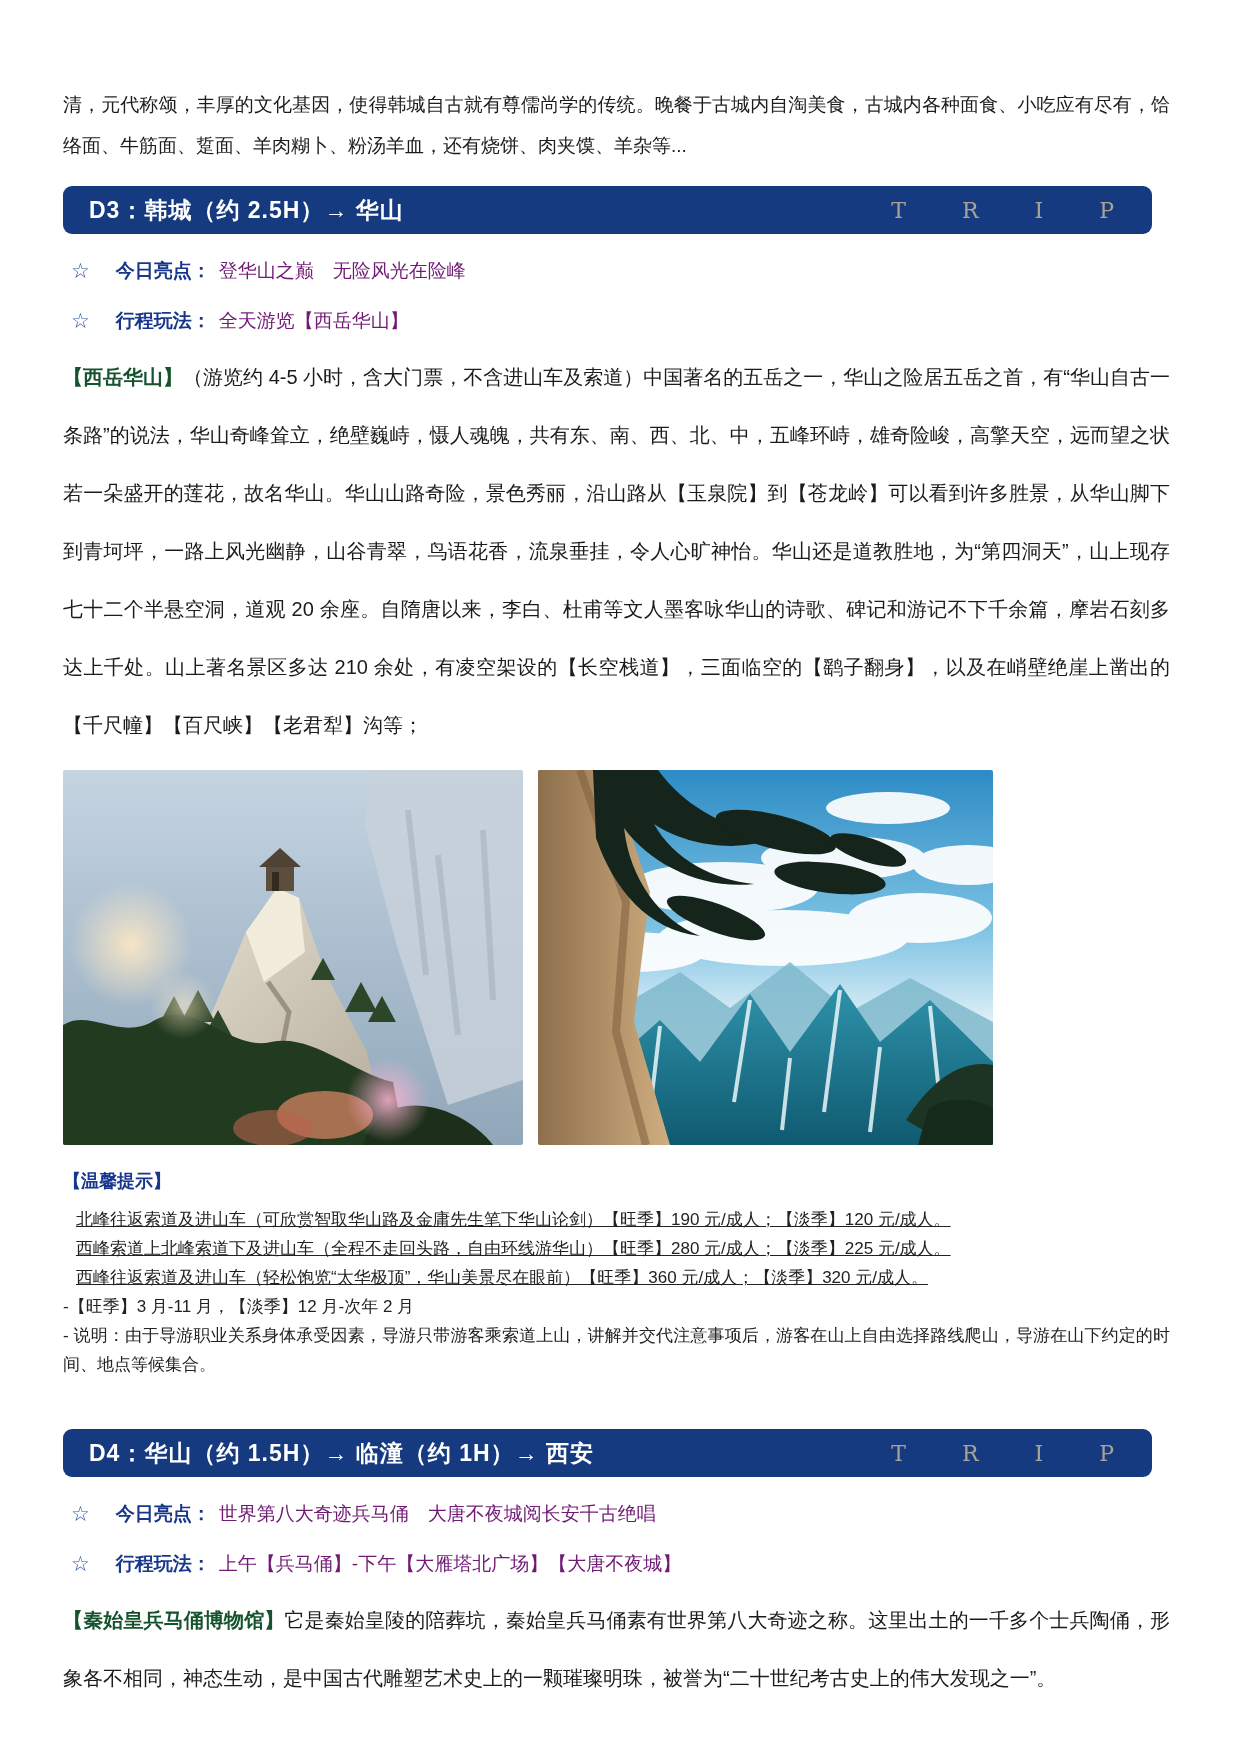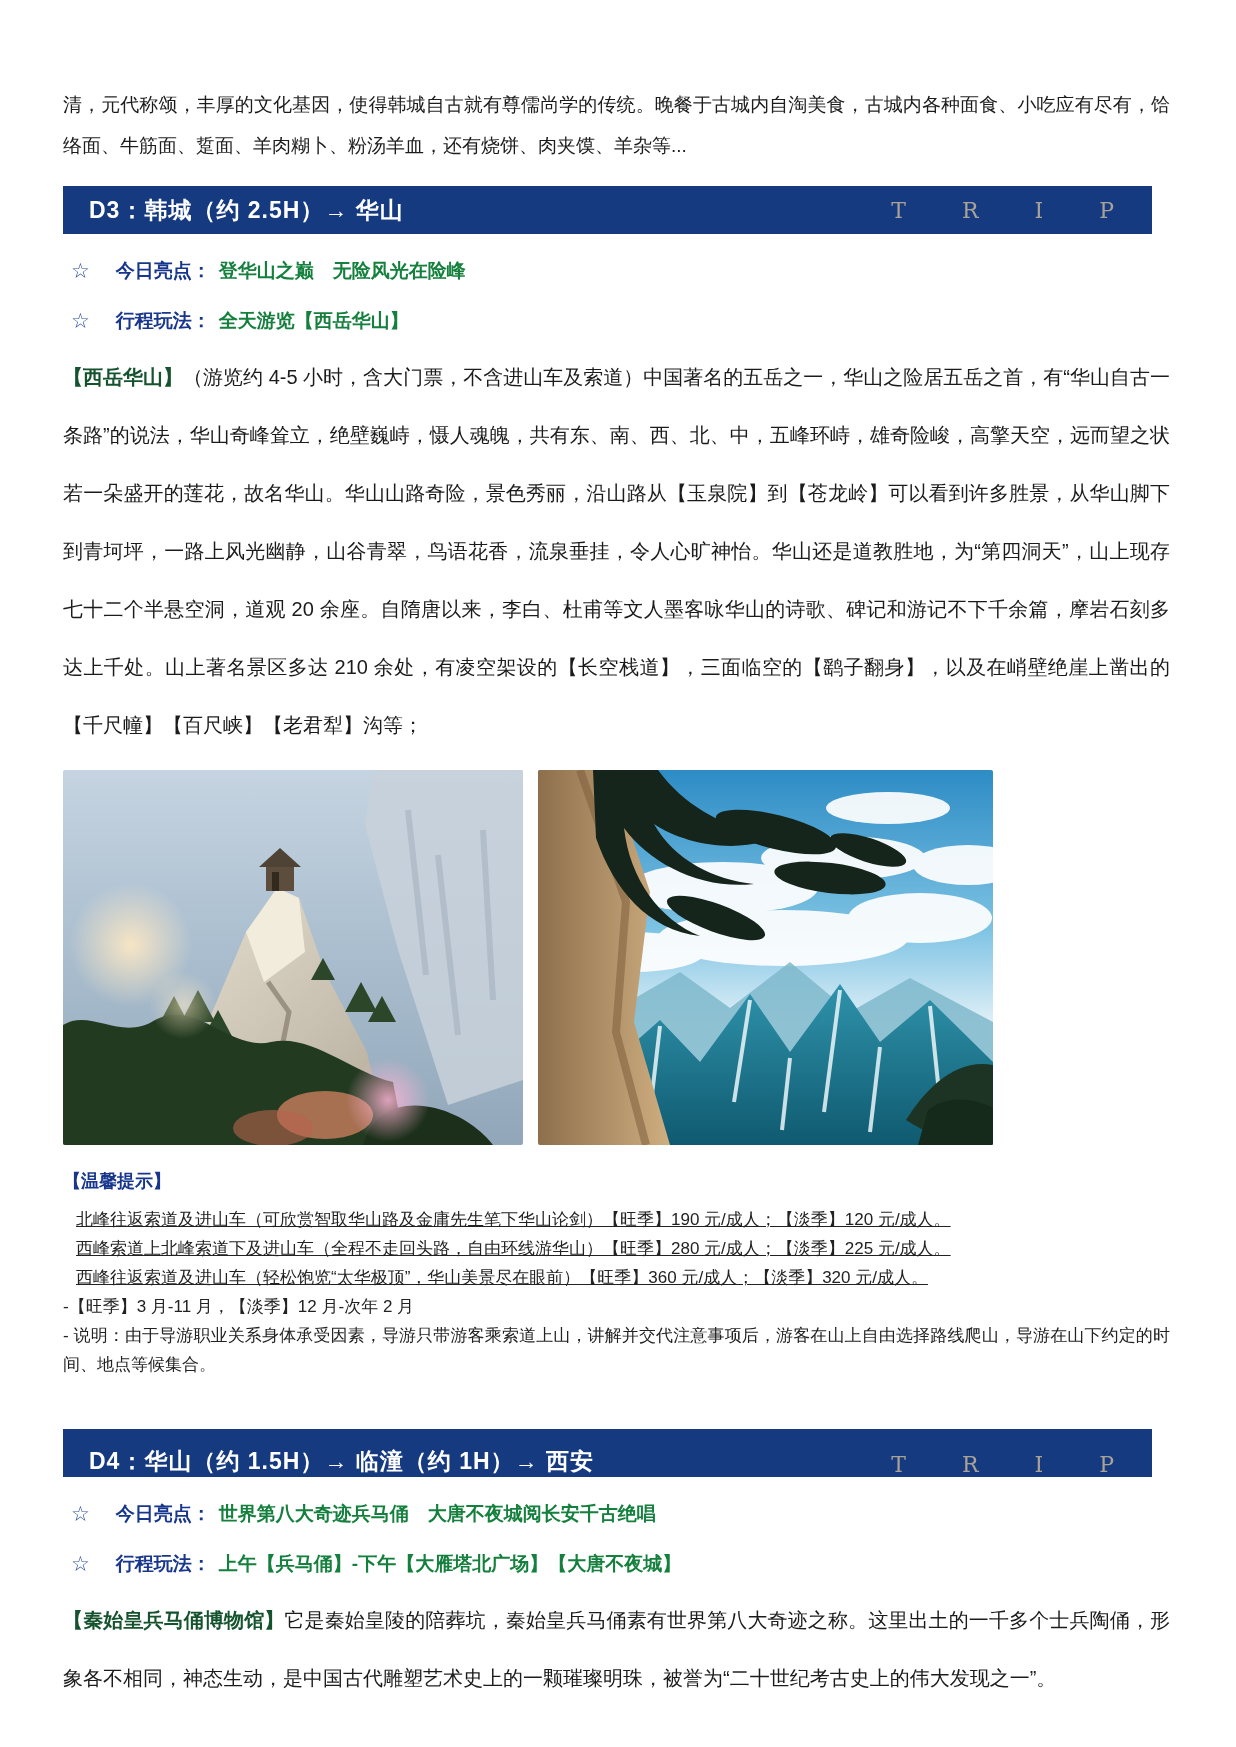--- a/index.html
+++ b/index.html
@@ -14,21 +14,21 @@
     overflow:hidden;
   }
   .intro {
     font-size:19px; line-height:41px;
     text-align:justify;
     margin-bottom:20px;
   }
   .banner {
     height:48px; width:1089px;
     background:#153a80;
-    border-radius:0;
+    border-radius:9px;
     display:flex; align-items:center;
     padding:0 38px 0 26px;
   }
   .banner-title {
     color:#ffffff; font-weight:bold; font-size:23px;
     letter-spacing:1px; flex:1; white-space:nowrap;
   }
   .banner-trip {
     color:#b8ae9a;
     font-family:"DejaVu Serif","Liberation Serif",serif;
@@ -36,34 +36,34 @@
     letter-spacing:56px; margin-right:-56px;
     white-space:nowrap; opacity:0.9;
   }
   .bullet {
     display:flex; align-items:baseline;
     margin:24px 0 0 8px;
     font-size:19px; white-space:nowrap;
   }
   .star { color:#2d52a2; font-size:21px; margin-right:26px; position:relative; top:1px; }
   .bullet-label { font-weight:bold; color:#17368c; margin-right:8px; }
-  .bullet-value { color:#15803d;font-weight:bold; }
+  .bullet-value { color:#701a75; }
   .body-par {
     font-size:20px; line-height:58px;
     text-align:justify; color:#1b1b1b;
     margin-top:14px;
   }
   .red-label { color:#14532d; font-weight:bold; }
   .photos { display:flex; gap:15px; margin-top:16px; }
   .photo { display:block; border-radius:2px; }
   .tips { margin-top:22px; font-size:17px; line-height:29px; color:#222222; }
   .tips-title { color:#17368c; font-weight:bold; font-size:18px; margin-bottom:9px; }
   .tip-line { text-align:justify; }
   .tip-indent { padding-left:13px;text-decoration:underline; }
-  .day4-gap { margin-top:50px;align-items:flex-end; }
+  .day4-gap { margin-top:50px; }
 </style>
 </head>
 <body>
 
 <div class="page">
 
   <p class="intro">清，元代称颂，丰厚的文化基因，使得韩城自古就有尊儒尚学的传统。晚餐于古城内自淘美食，古城内各种面食、小吃应有尽有，饸络面、牛筋面、踅面、羊肉糊卜、粉汤羊血，还有烧饼、肉夹馍、羊杂等...</p>
 
   <section>
     <div class="banner">

